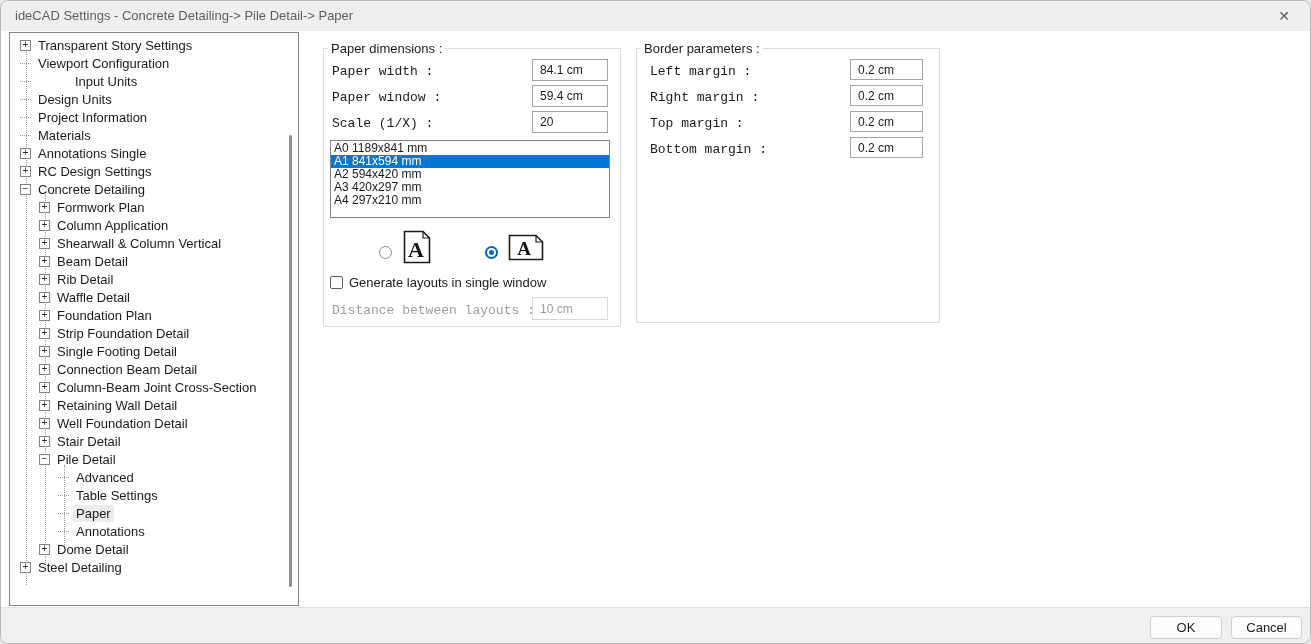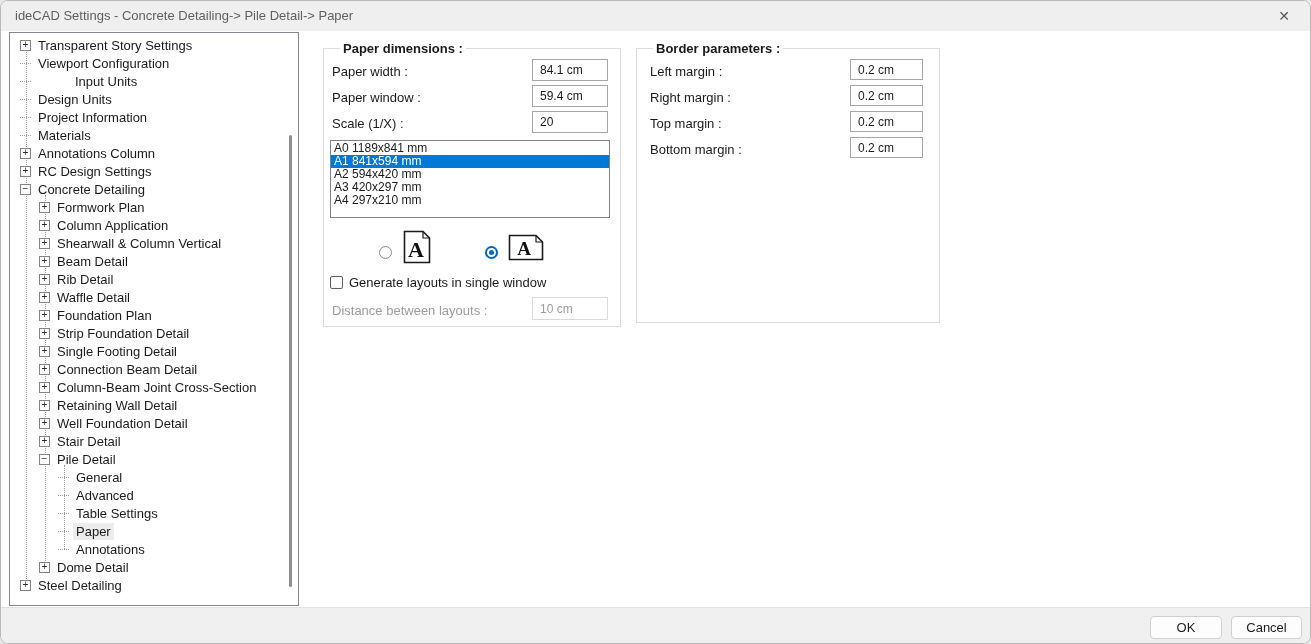--- a/index.html
+++ b/index.html
@@ -30,24 +30,24 @@
   .stub { width:11px; height:1px; flex:none; border-top:1px dotted #9a9a9a; margin-right:4px; }
   .tree-label { font-size:13px; color:#1b1b1b; padding:1px 3px; }
   .tree-label.selected { background:#ececec; }
   .tree-scroll-thumb { position:absolute; left:279px; top:102px; width:3px; height:452px;
                        background:#8f8f8f; border-radius:2px; }
 
   
   .group { position:absolute; border:1px solid #dcdcdc; background:#fff; }
   #group-paper  { left:322px; top:47px; width:298px; height:279px; }
   #group-border { left:635px; top:47px; width:304px; height:275px; }
-  .group-title { position:absolute; top:-8px; left:16px; background:#fff; padding:0 3px;
-                 font-size:13px; color:#1b1b1b; white-space:nowrap;font-weight:bold; }
-
-  .fld-label { position:absolute; font-size:13px; color:#1b1b1b; white-space:nowrap; }
+  .group-title { position:absolute; top:-8px; left:4px; background:#fff; padding:0 3px;
+                 font-size:13px; color:#1b1b1b; white-space:nowrap; }
+
+  .fld-label { position:absolute; font-size:13px; color:#1b1b1b; white-space:nowrap;font-family:Liberation Mono, monospace; }
   .fld { position:absolute; border:1px solid #a6a6a6; background:#fff; font-family:"Liberation Sans",sans-serif;
          font-size:12px; color:#1b1b1b; padding:0 4px 0 7px; outline:none; }
   .fld.disabled { border-color:#dadada; color:#9d9d9d; }
   .dim-label { color:#9d9d9d; }
 
   
   #group-paper .fld { left:208px; width:76px; height:22px; }
   .listbox { position:absolute; left:6px; top:91px; width:280px; height:78px; border:1px solid #7f8389;
              background:#fff; overflow:hidden; padding-top:1px; }
   .lb-item { height:13px; line-height:13px; font-size:12px; color:#1b1b1b; padding-left:3px; white-space:nowrap; }
@@ -114,21 +114,21 @@
         <div class="tree-row" style="padding-left: 10px;">
           <span class="stub"></span>
           <span class="tree-label">Project Information</span>
         </div>
         <div class="tree-row" style="padding-left: 10px;">
           <span class="stub"></span>
           <span class="tree-label">Materials</span>
         </div>
         <div class="tree-row" style="padding-left: 10px;">
           <span class="expander">+</span>
-          <span class="tree-label">Annotations Column</span>
+          <span class="tree-label">Annotations Single</span>
         </div>
         <div class="tree-row" style="padding-left: 10px;">
           <span class="expander">+</span>
           <span class="tree-label">RC Design Settings</span>
         </div>
         <div class="tree-row" style="padding-left: 10px;">
           <span class="expander">−</span>
           <span class="tree-label">Concrete Detailing</span>
         </div>
         <div class="tree-row" style="padding-left: 29px;">
@@ -183,24 +183,20 @@
           <span class="expander">+</span>
           <span class="tree-label">Well Foundation Detail</span>
         </div>
         <div class="tree-row" style="padding-left: 29px;">
           <span class="expander">+</span>
           <span class="tree-label">Stair Detail</span>
         </div>
         <div class="tree-row" style="padding-left: 29px;">
           <span class="expander">−</span>
           <span class="tree-label">Pile Detail</span>
-        </div>
-        <div class="tree-row" style="padding-left: 48px;">
-          <span class="stub"></span>
-          <span class="tree-label">General</span>
         </div>
         <div class="tree-row" style="padding-left: 48px;">
           <span class="stub"></span>
           <span class="tree-label">Advanced</span>
         </div>
         <div class="tree-row" style="padding-left: 48px;">
           <span class="stub"></span>
           <span class="tree-label">Table Settings</span>
         </div>
         <div class="tree-row" style="padding-left: 48px;">

